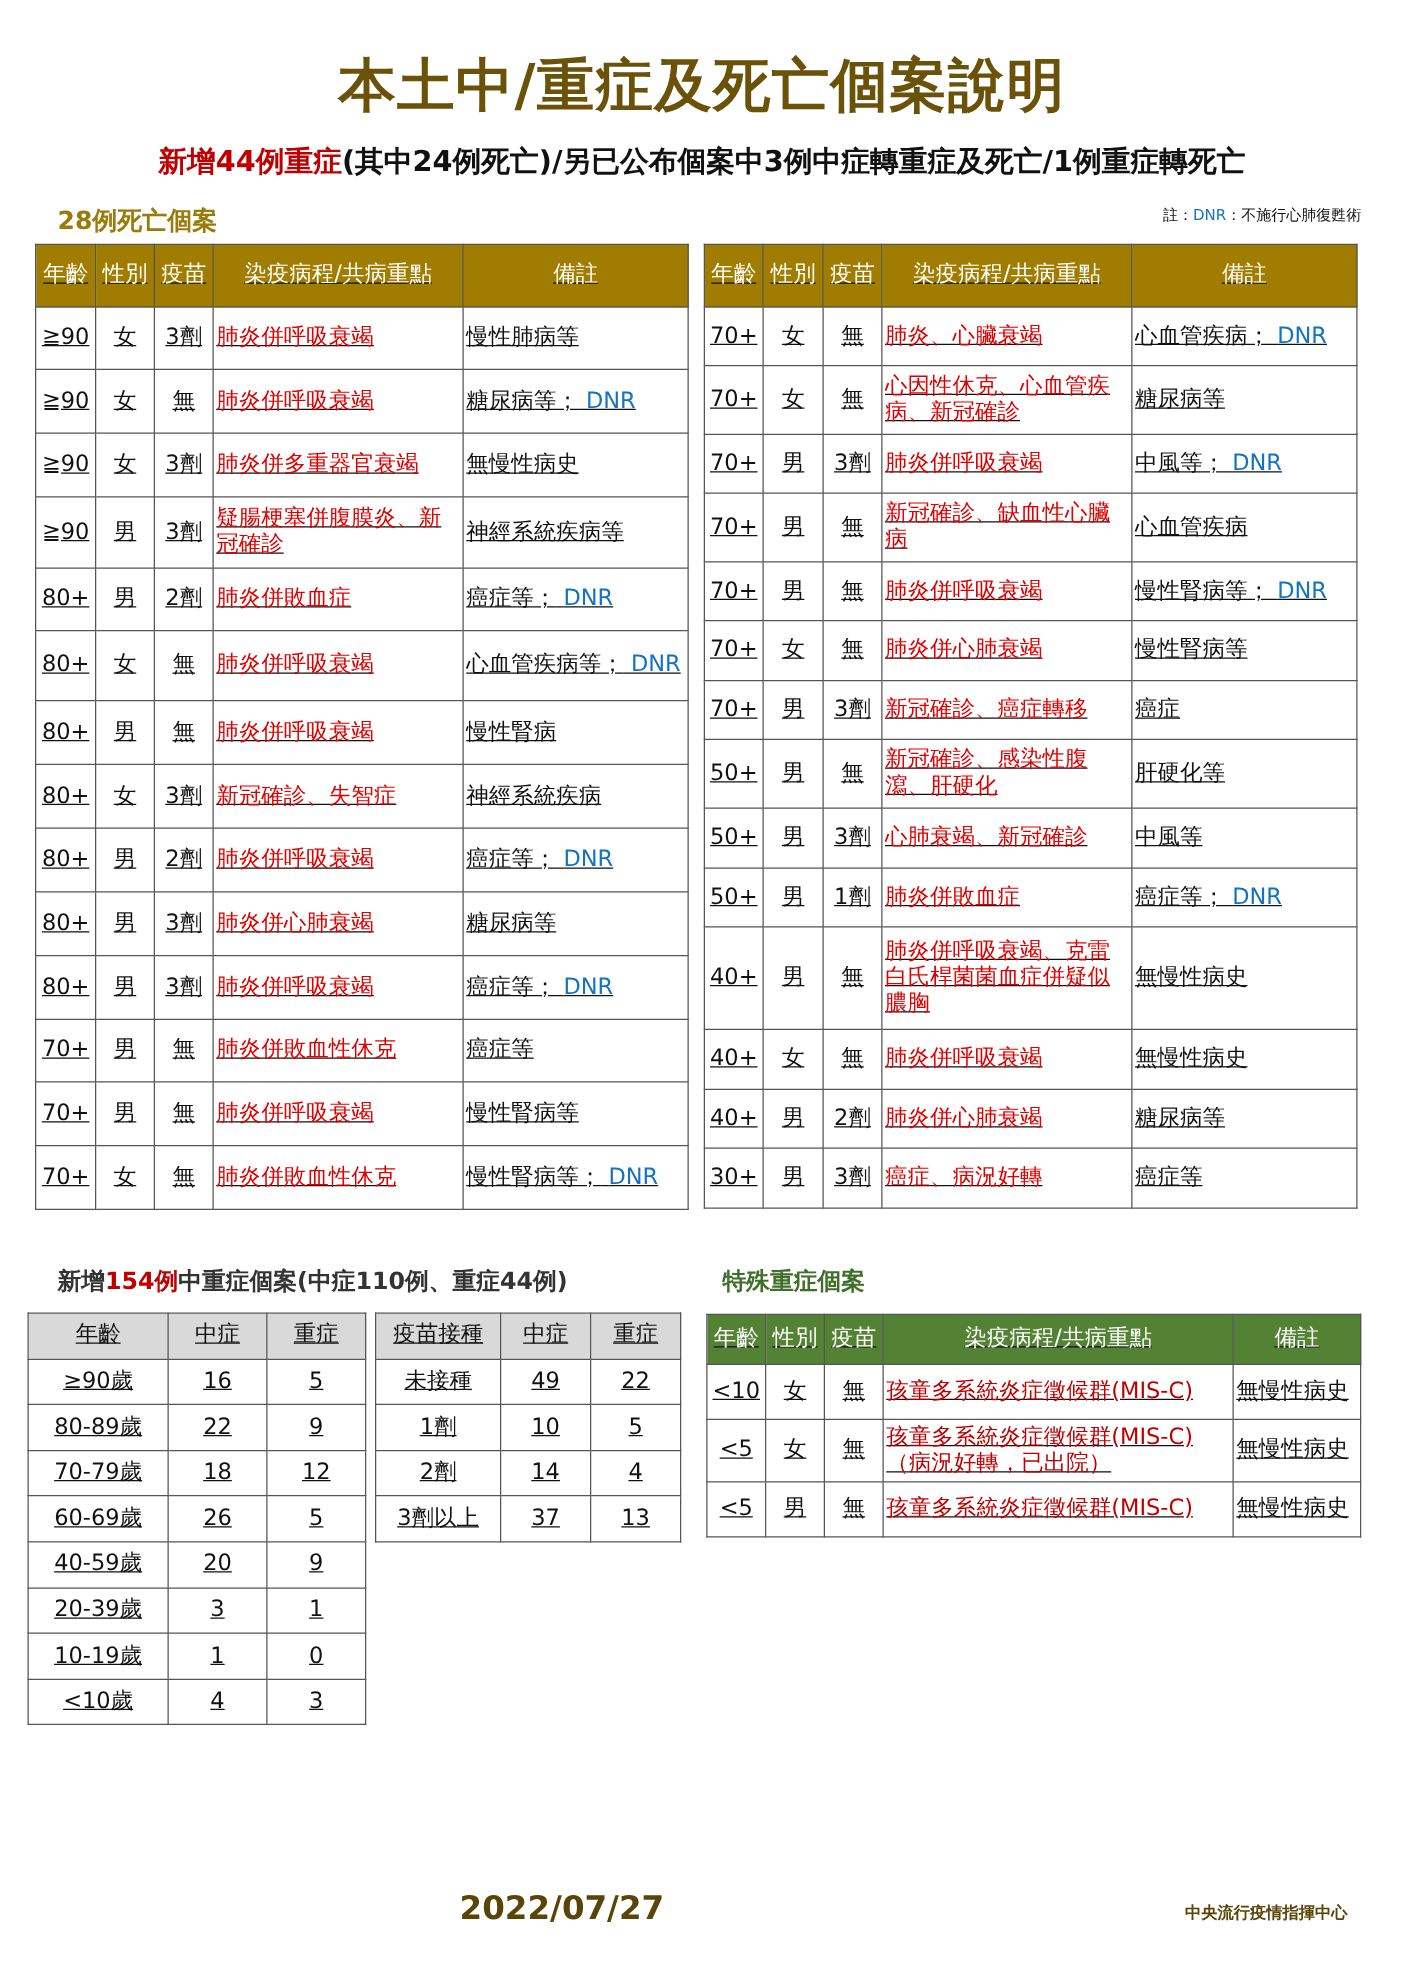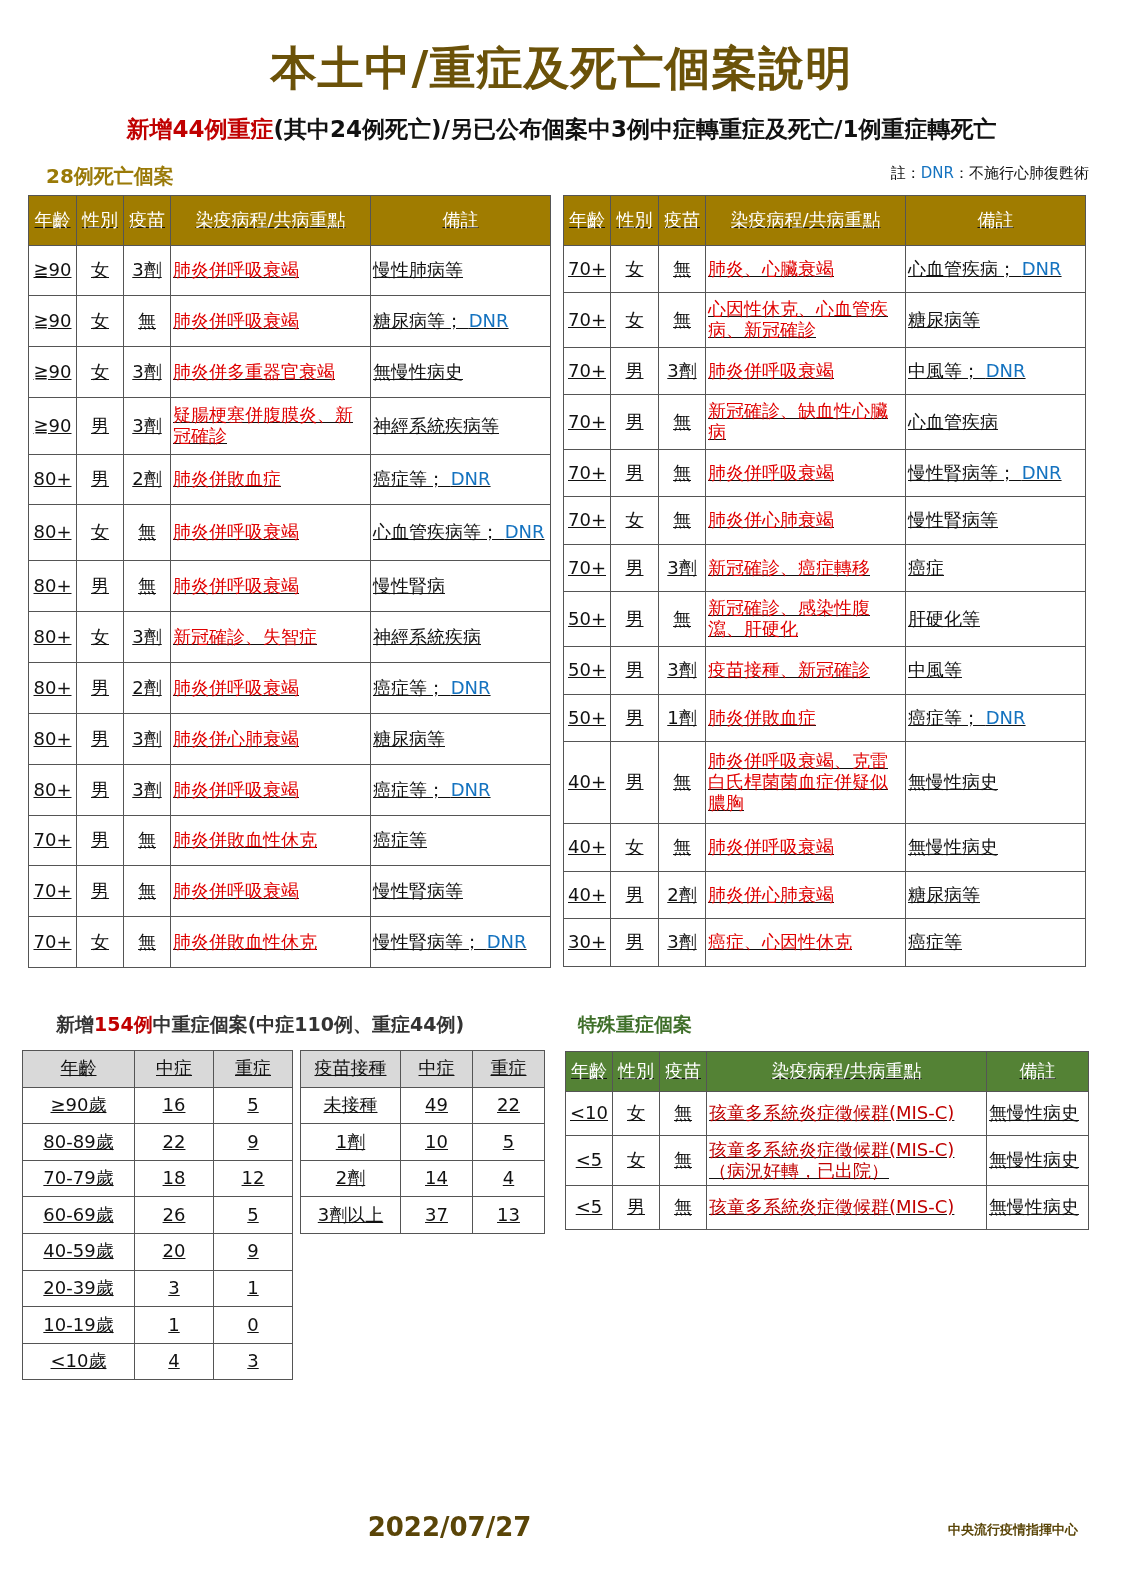--- a/index.html
+++ b/index.html
@@ -7,38 +7,38 @@
   body { position: relative; font-family: "DejaVu Sans", "Liberation Sans", sans-serif; color: #111; overflow: hidden; }
 
   .title { position: absolute; top: 38px; left: 0; width: 1123px; text-align: center;
     font-size: 46px; font-weight: bold; color: #6b5209; letter-spacing: 1px; }
   .subtitle { position: absolute; top: 114px; left: 0; width: 1123px; text-align: center;
     font-size: 23px; font-weight: bold; color: #111; }
   .subtitle .red { color: #c00000; }
 
   .section-title { position: absolute; font-weight: bold; font-size: 20px; }
   .deaths-title { top: 163px; left: 46px; color: #9a7a08; }
-  .note { position: absolute; top: 164px; right: 34px; font-size: 15px; color: #111; }
+  .note { position: absolute; top: 164px; right: 34px; font-size: 12px; color: #111; }
   .note .dnr { color: #1573c0; }
 
   table { border-collapse: collapse; position: absolute; table-layout: fixed; text-decoration: underline; }
   td, th { border: 1.5px solid #555; font-size: 18px; vertical-align: middle; line-height: 1.15; }
   th { font-weight: normal; color: #fff; text-align: center; }
   .gold th { background: #a07c00; }
   .green th { background: #548235; }
 
   .c { text-align: center; }
   .l { text-align: left; padding-left: 2px; }
   .red-t { color: #e00000; margin-left: 24px; }
   .dnr { color: #1573c0; }
 
   #death-left { top: 195px; left: 28px; width: 522px; }
   #death-right { top: 195px; left: 563px; width: 522px; }
 
-  .stats-title { top: 1012px; left: 56px; color: #333; font-size: 19px; }
+  .stats-title { top: 1012px; left: 46px; color: #333; font-size: 19px; }
   .stats-title .red { color: #c00000; }
   .special-title { top: 1012px; left: 578px; color: #3f6f2a; font-size: 19px; }
 
   .gray th { background: #d9d9d9; color: #111; }
   #age-table { top: 1050px; left: 22px; width: 270px; }
   #vax-table { top: 1050px; left: 300px; width: 244px; border-radius: 21px; }
   #age-table td, #vax-table td, #age-table th, #vax-table th { text-align: center; font-size: 18px; height: 36.6px; }
 
   #special-table { top: 1051px; left: 565px; width: 523px; }
 
@@ -245,21 +245,21 @@
         <td class="c">50+</td>
         <td class="c">男</td>
         <td class="c">無</td>
         <td class="l red-t">新冠確診、感染性腹瀉、肝硬化</td>
         <td class="l"><span>肝硬化等</span> <span class="dnr"></span></td>
       </tr>
       <tr style="height: 48px;">
         <td class="c">50+</td>
         <td class="c">男</td>
         <td class="c">3劑</td>
-        <td class="l red-t">疫苗接種、新冠確診</td>
+        <td class="l red-t">心肺衰竭、新冠確診</td>
         <td class="l"><span>中風等</span> <span class="dnr"></span></td>
       </tr>
       <tr style="height: 47px;">
         <td class="c">50+</td>
         <td class="c">男</td>
         <td class="c">1劑</td>
         <td class="l red-t">肺炎併敗血症</td>
         <td class="l"><span>癌症等；</span> <span class="dnr">DNR</span></td>
       </tr>
       <tr style="height: 82px;">
@@ -280,21 +280,21 @@
         <td class="c">40+</td>
         <td class="c">男</td>
         <td class="c">2劑</td>
         <td class="l red-t">肺炎併心肺衰竭</td>
         <td class="l"><span>糖尿病等</span> <span class="dnr"></span></td>
       </tr>
       <tr style="height: 48px;">
         <td class="c">30+</td>
         <td class="c">男</td>
         <td class="c">3劑</td>
-        <td class="l red-t">癌症、心因性休克</td>
+        <td class="l red-t">癌症、病況好轉</td>
         <td class="l"><span>癌症等</span> <span class="dnr"></span></td>
       </tr>
     </tbody>
 </table>
 
 <div class="section-title stats-title"><span>新增</span><span class="red">154例</span><span>中重症個案(中症110例、重症44例)</span></div>
 <div class="section-title special-title">特殊重症個案</div>
 
 <table id="age-table" class="gray">
   <colgroup>

